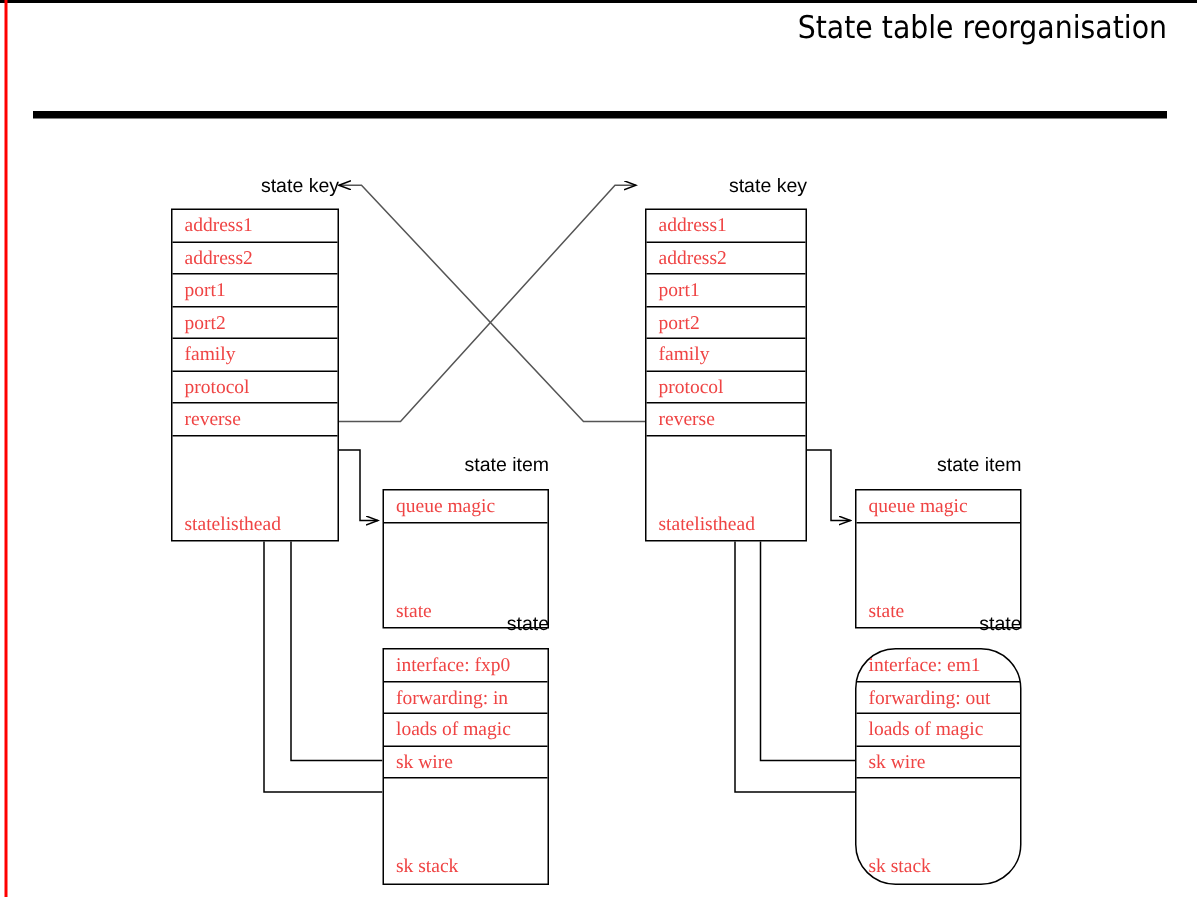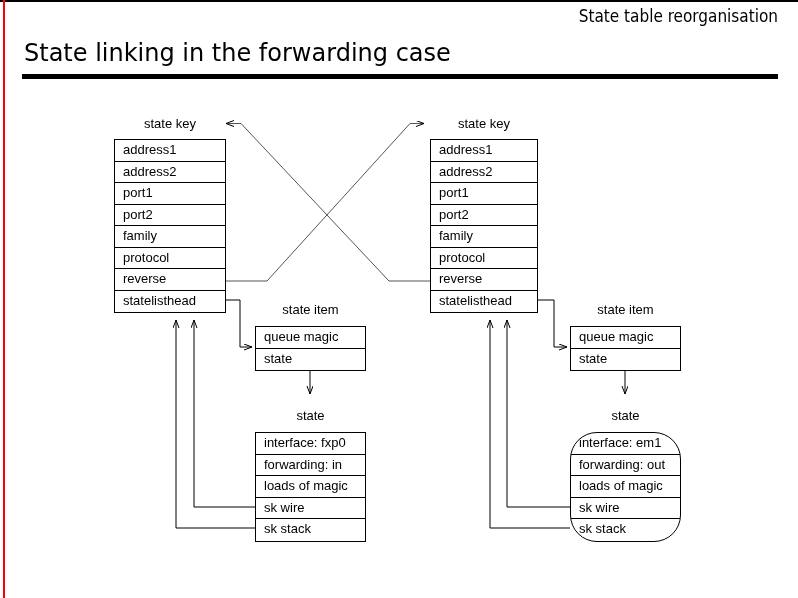--- a/index.html
+++ b/index.html
@@ -36,21 +36,21 @@
     width: 798px;
     height: 2px;
     background: #000000;
   }
   
   .deck-title {
     position: absolute;
     right: 20px;
     top: 6px;
     font-family: "DejaVu Sans", sans-serif;
-    font-size: 17px;
+    font-size: 21px;
     font-stretch: condensed;
     letter-spacing: 0px;
     color: #000000;
     white-space: nowrap;
   }
   .slide-title {
     position: absolute;
     left: 24px;
     top: 39px;
     font-family: "DejaVu Sans", sans-serif;
@@ -66,43 +66,44 @@
     height: 5px;
     background: #000000;
   }
 
   
   .caption {
     position: absolute;
     font-family: "Liberation Sans", sans-serif;
     font-size: 13px;
     color: #000000;
-    text-align: center;
+    text-align: right;
     white-space: nowrap;
   }
   .tbl {
     position: absolute;
     border: 1px solid #000000;
     box-sizing: border-box;
     background: #ffffff;
   }
   .tbl .row {
     box-sizing: border-box;
     height: 21.5px;
     line-height: 20.5px;
     border-bottom: 1px solid #000000;
     padding-left: 8px;
-    font-family: Liberation Sans, sans-serif;
+    font-family: Liberation Serif, serif;
     font-size: 13px;
-    color: #000000;
+    color: #ef4444;
     white-space: nowrap;
     overflow: hidden;
   }
   .tbl .row:last-child {
     border-bottom: none;
+    margin-top: 48px;
   }
 
   
   #wires {
     position: absolute;
     left: 0;
     top: 0;
     width: 798px;
     height: 598px;
     pointer-events: none;
@@ -119,21 +120,20 @@
 </style>
 </head>
 <body>
 
 <div id="slide">
 
   <div class="top-rule"></div>
   <div class="left-rule"></div>
 
   <div class="deck-title">State table reorganisation</div>
-  <div class="slide-title">State linking in the forwarding case</div>
   <div class="title-underline"></div>
 
   <svg id="wires" viewBox="0 0 798 598">
     <defs>
       <marker id="ah" markerWidth="9" markerHeight="9" refX="8" refY="3" orient="auto" markerUnits="strokeWidth">
         <path d="M0,0 L8,3 L0,6" fill="none" stroke="#000000" stroke-width="1"></path>
       </marker>
       <marker id="ahg" markerWidth="9" markerHeight="9" refX="8" refY="3" orient="auto" markerUnits="strokeWidth">
         <path d="M0,0 L8,3 L0,6" fill="none" stroke="#444444" stroke-width="1"></path>
       </marker>

